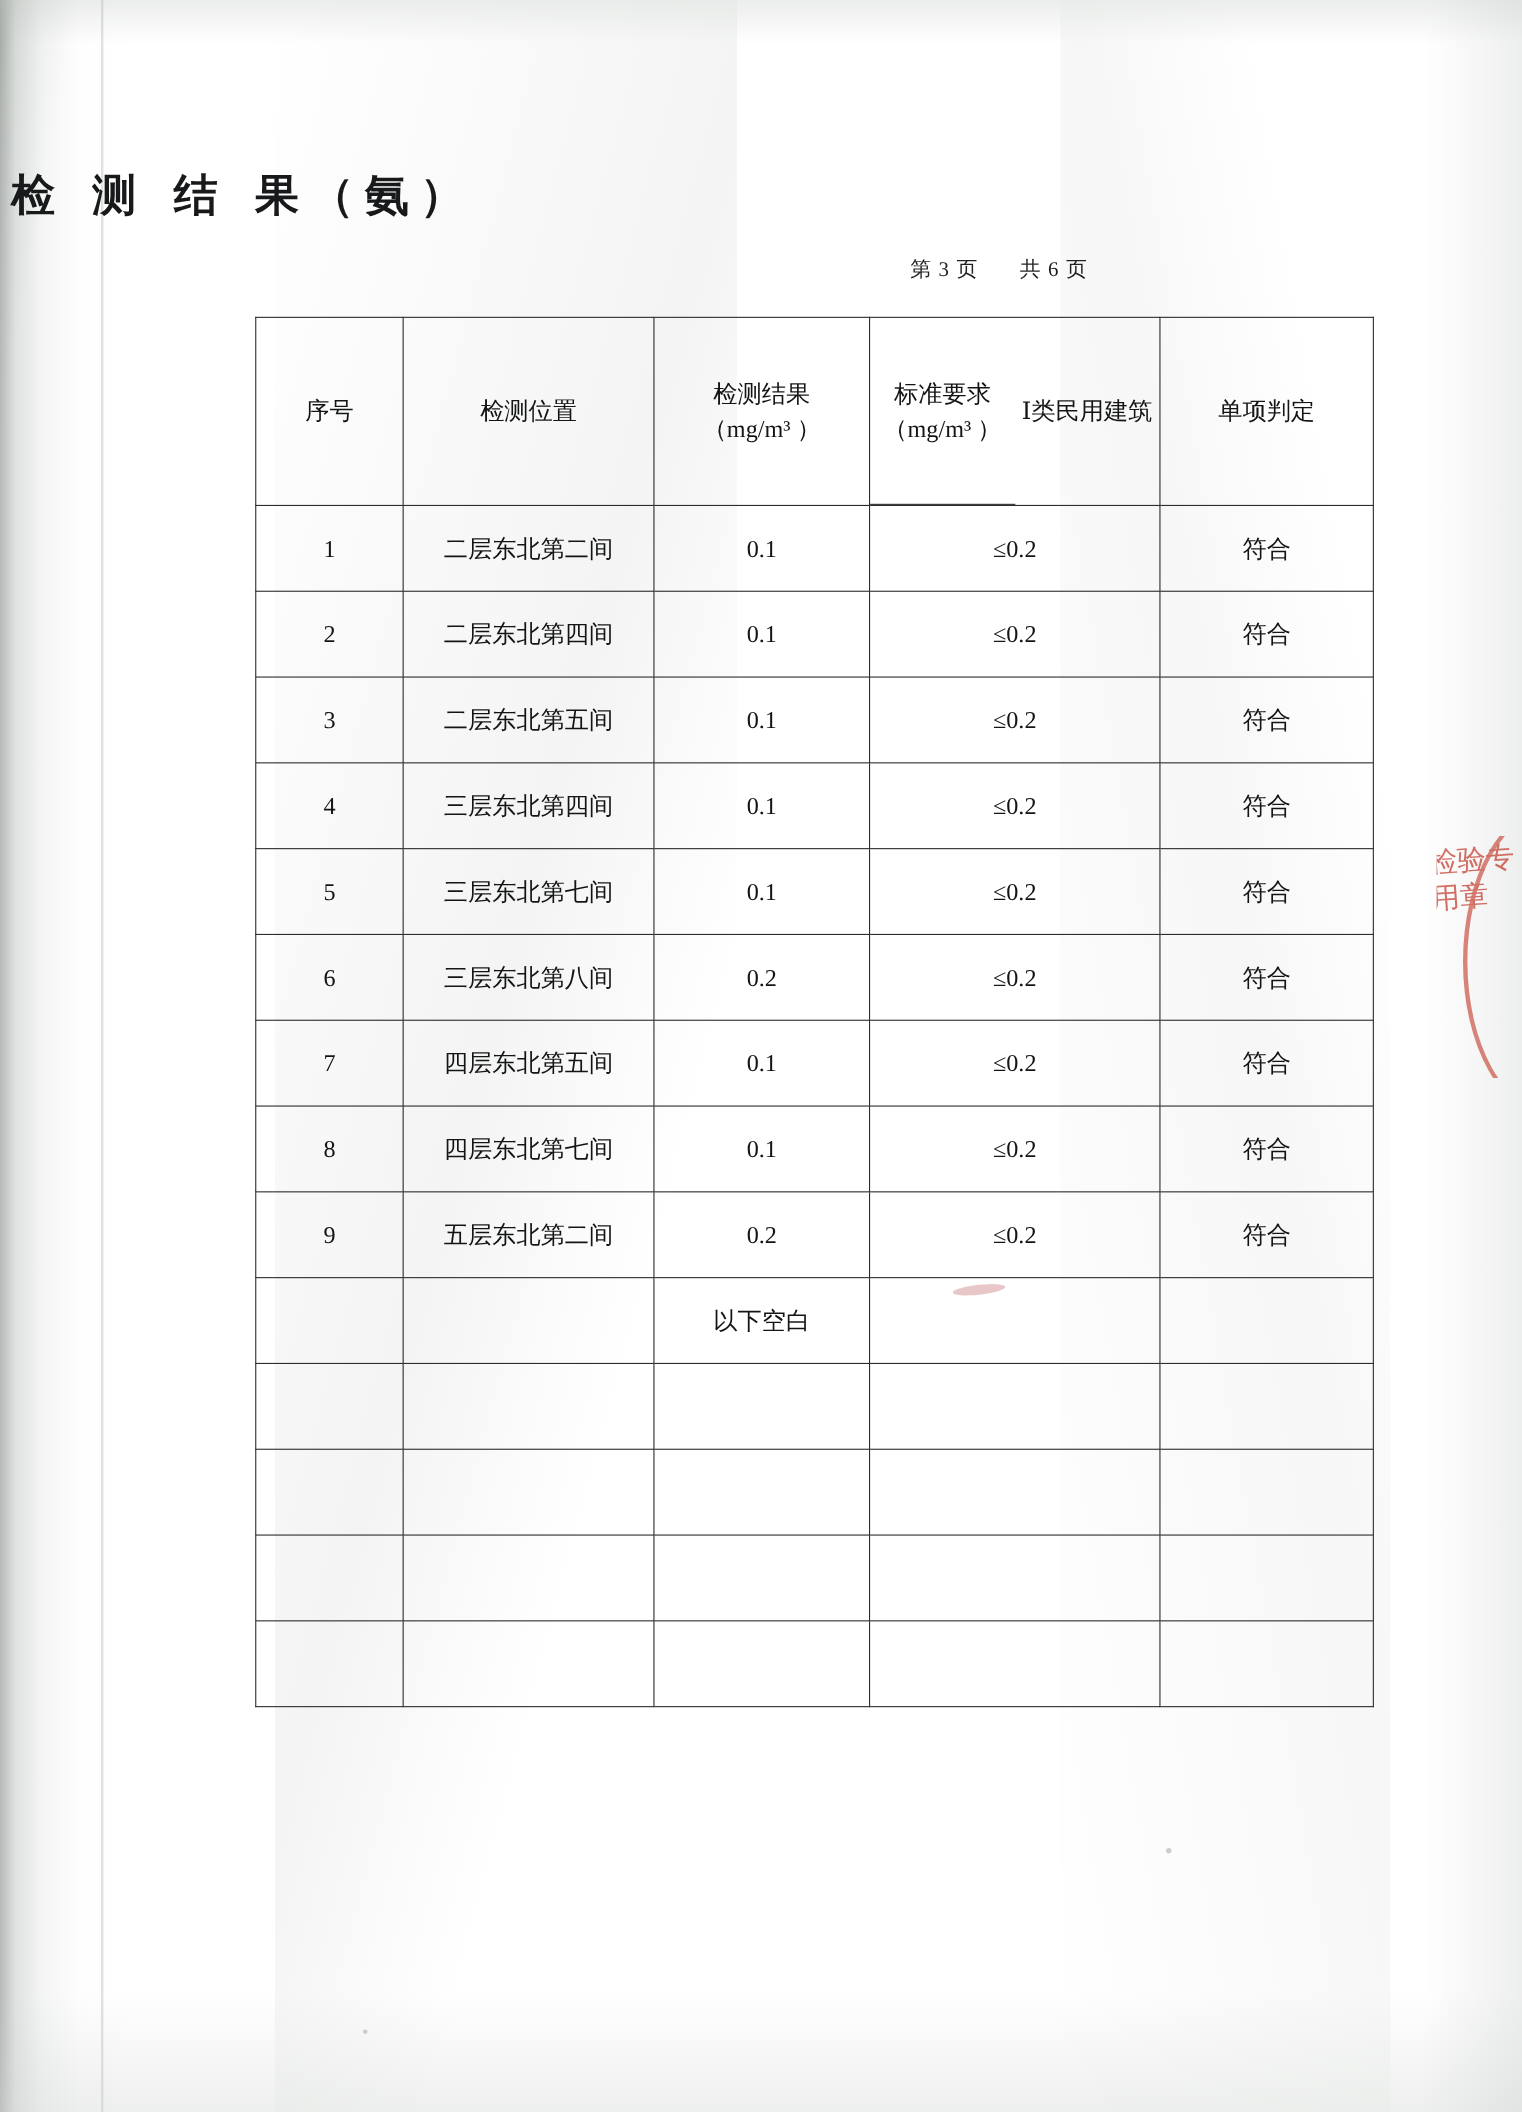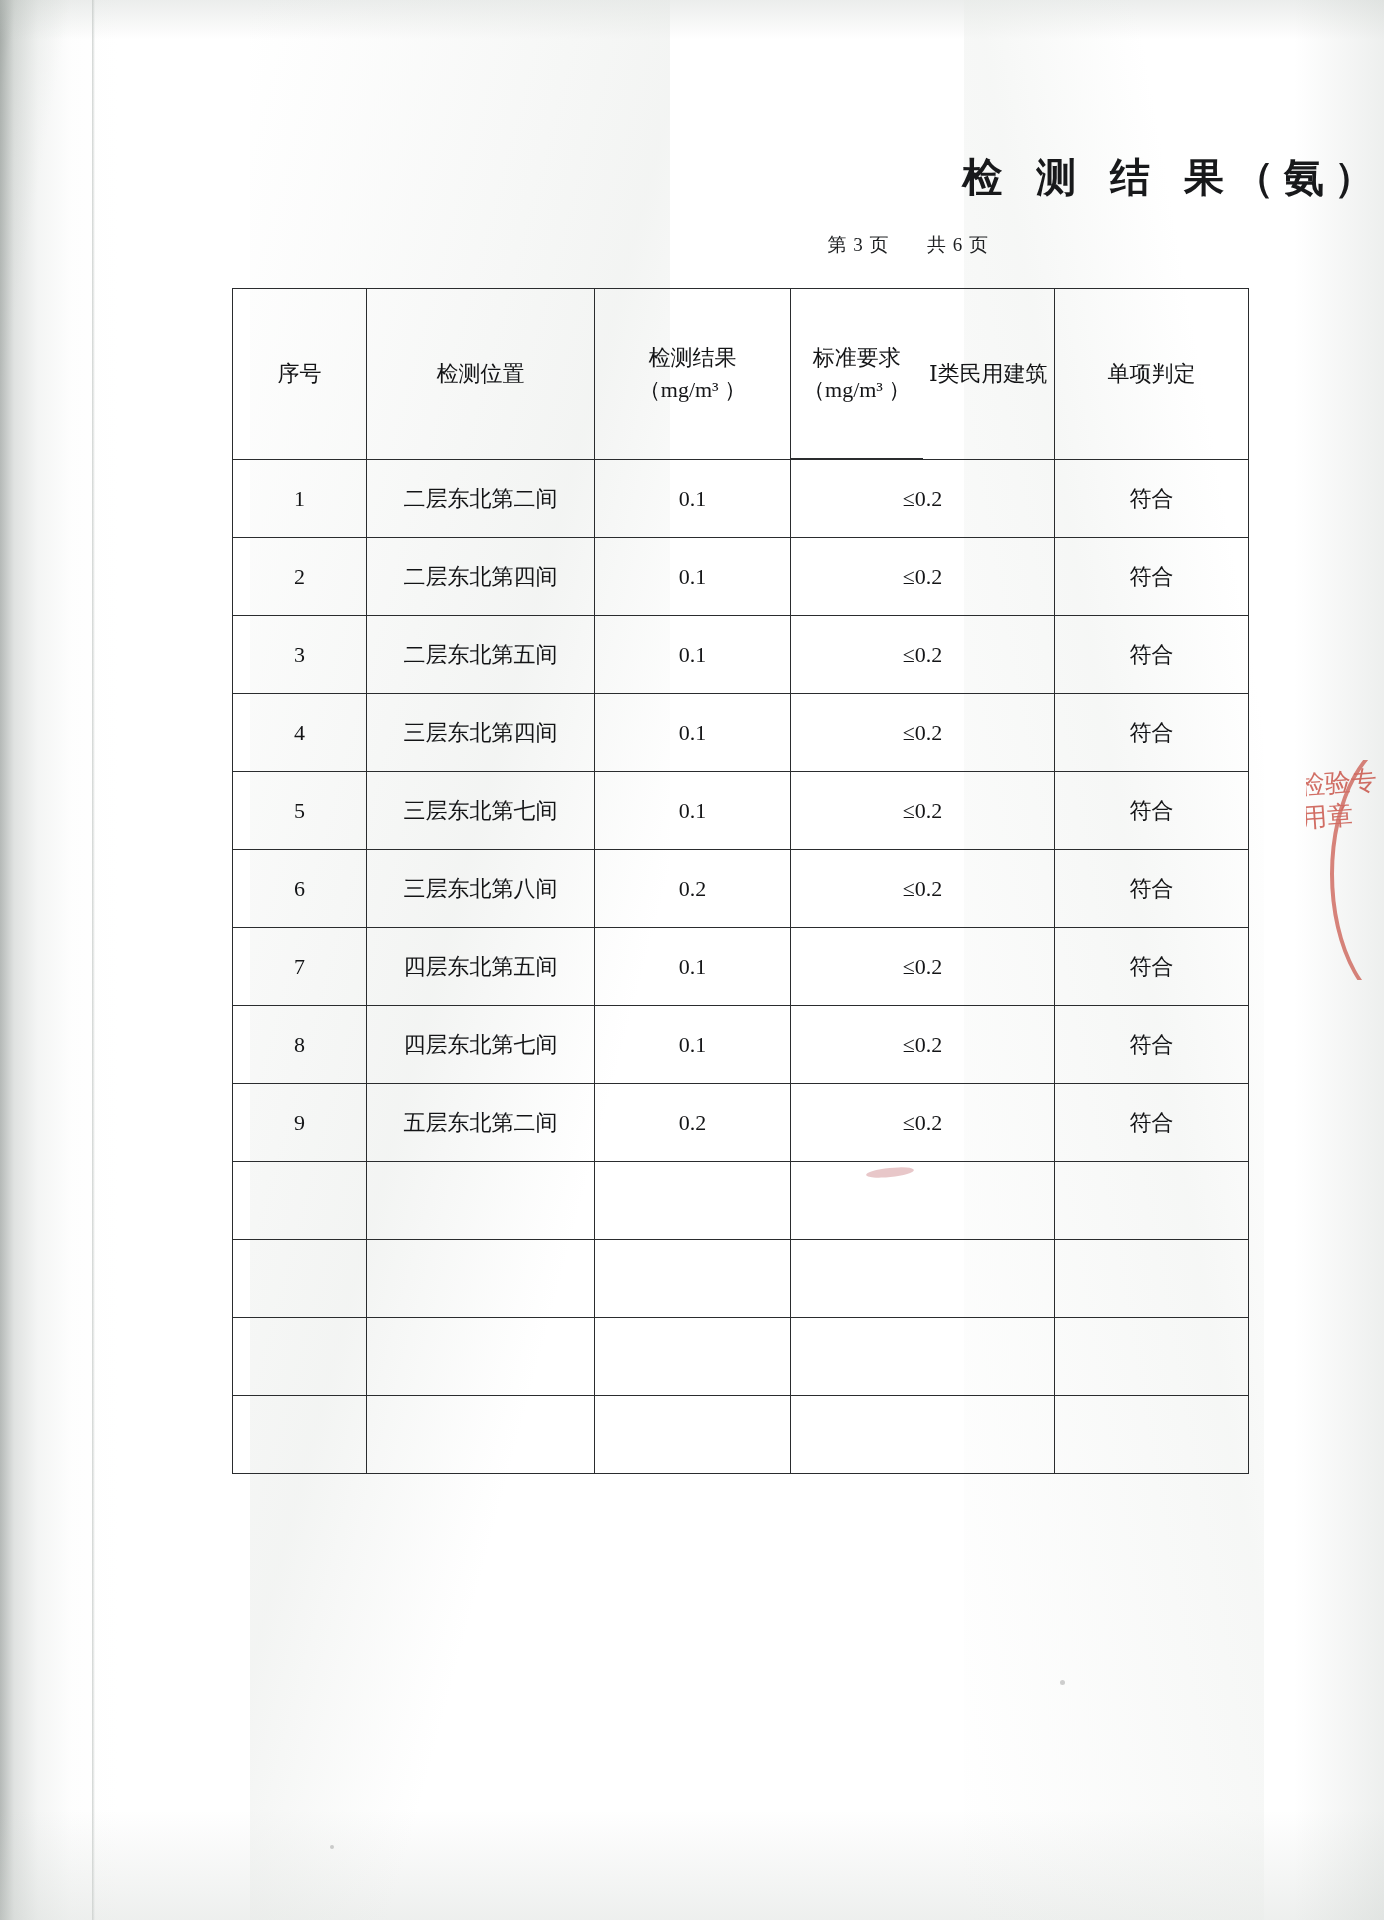--- a/index.html
+++ b/index.html
@@ -71,28 +71,27 @@
     position: absolute;
     left: 0; top: 0;
     width: 1384px;
     height: 1920px;
   }
 
   .doc-title {
     position: absolute;
     left: 0; right: 0;
     top: 150px;
-    text-align: right;
+    text-align: left;
     font-family: "DejaVu Serif", "Liberation Serif", serif;
     font-size: 40px;
     font-weight: 700;
     letter-spacing: 10px;
     color: #18191b;
     text-indent: 10px;
-    margin-left: 24px;
   }
 
   .page-meta {
     position: absolute;
     right: 395px;
     top: 232px;
     font-size: 19px;
     color: #1d1f21;
     letter-spacing: 1px;
     white-space: nowrap;
@@ -323,20 +322,27 @@
           <td class="num">≤0.2</td>
           <td>符合</td>
         </tr>
         <tr class="data-row">
           <td class="num">9</td>
           <td>五层东北第二间</td>
           <td class="num">0.2</td>
           <td class="num">≤0.2</td>
           <td>符合</td>
         </tr>
+        <tr class="data-row">
+          <td></td>
+          <td></td>
+          <td class="note-cell">以下空白</td>
+          <td></td>
+          <td></td>
+        </tr>
         <tr class="blank-row">
           <td>&nbsp;</td>
           <td>&nbsp;</td>
           <td>&nbsp;</td>
           <td>&nbsp;</td>
           <td>&nbsp;</td>
         </tr>
         <tr class="blank-row">
           <td>&nbsp;</td>
           <td>&nbsp;</td>

